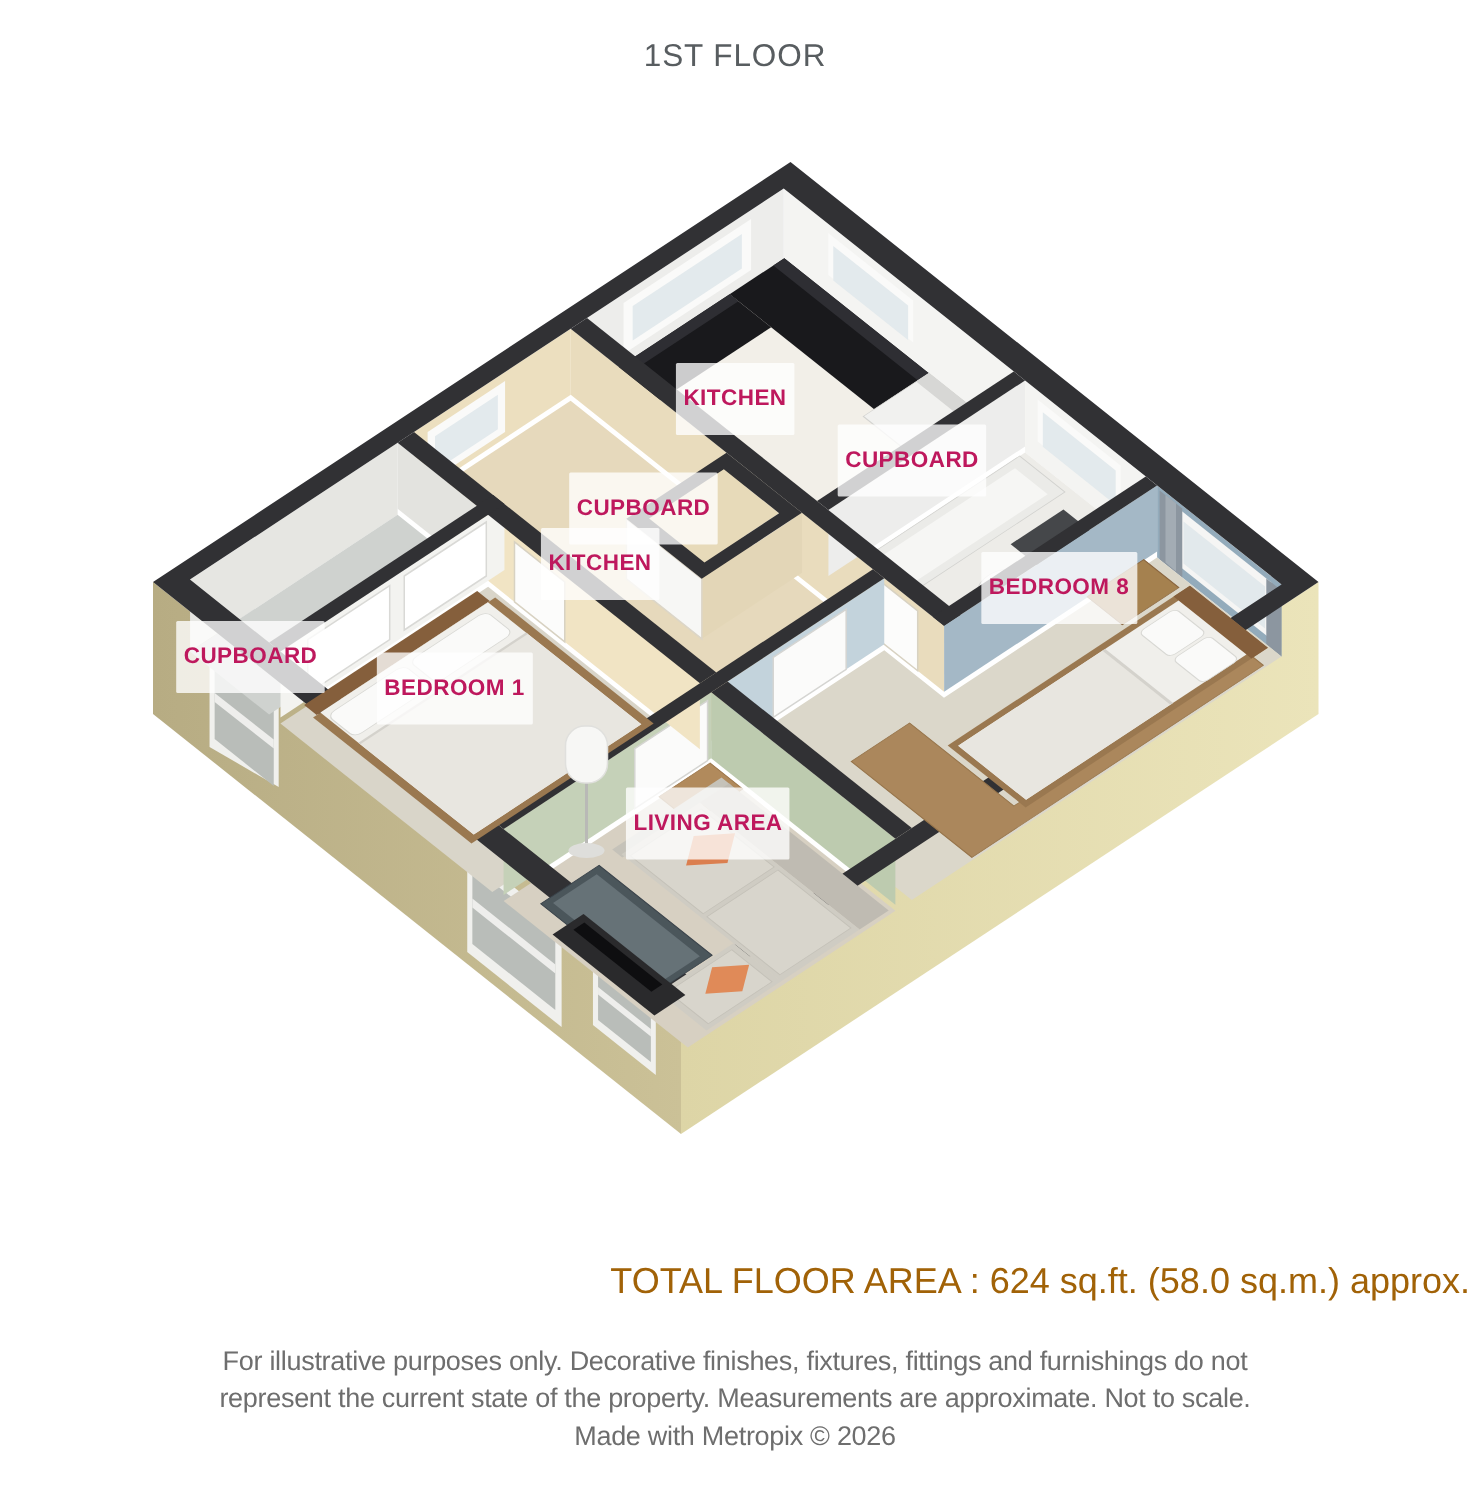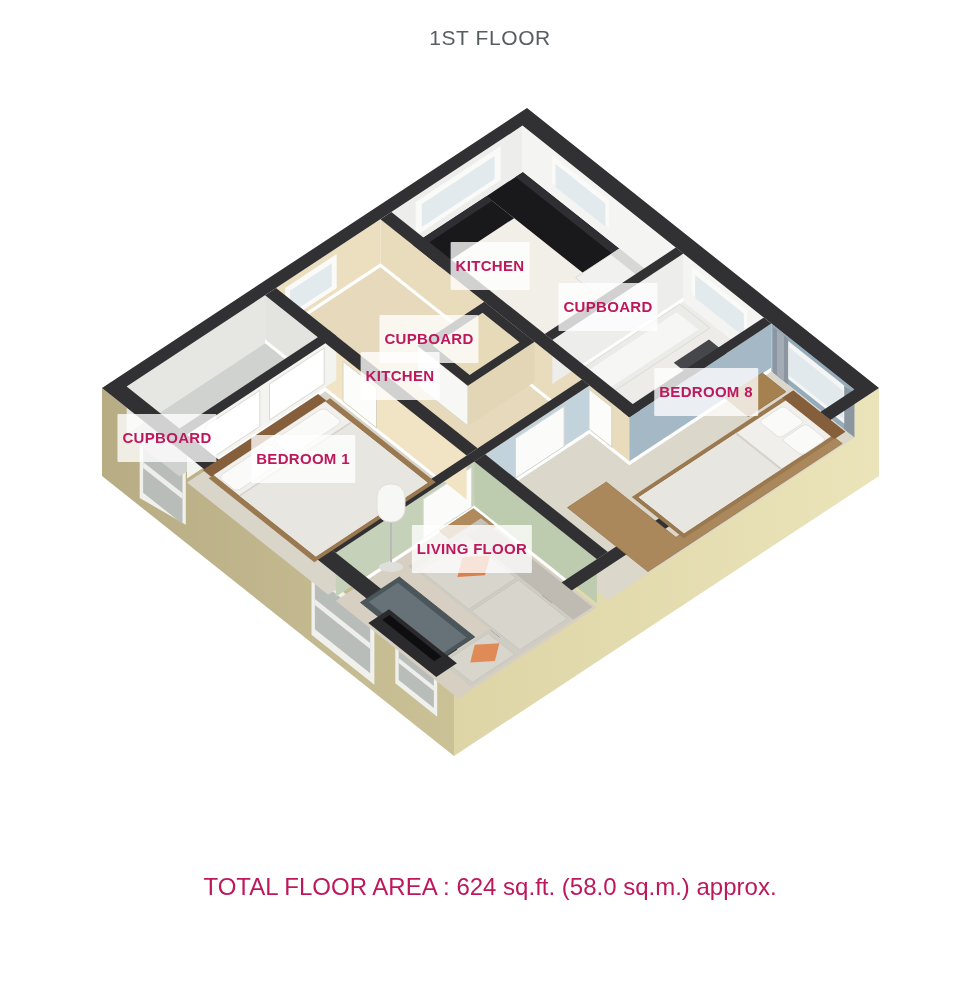--- a/index.html
+++ b/index.html
@@ -4,22 +4,22 @@
 <style>
   html,body{margin:0;padding:0;background:#ffffff;}
   #page{position:relative;width:980px;height:991px;background:#fff;overflow:hidden;
         font-family:Liberation Sans, sans-serif;}
   #plan-svg{position:absolute;left:0;top:0;}
   .lbl{position:absolute;transform:translate(-50%,-50%);background:rgba(255,255,255,0.78);
        padding:15px 5px;font-weight:bold;font-size:15px;line-height:1.2;color:#be185d;
        letter-spacing:.3px;white-space:nowrap;border-radius:1px;}
   #title{position:absolute;left:0;top:26px;width:100%;text-align:center;
          font-size:21px;color:#585d60;letter-spacing:.6px;}
-  #area-line{position:absolute;left:0;top:873px;width:100%;text-align:center;
-         font-size:24px;color:#be185d;}
+  #area-line{position:absolute;left:0;top:841px;width:100%;text-align:right;
+         font-size:24px;color:#a16207;}
   #disclaimer{position:absolute;left:0;top:895px;width:100%;text-align:center;
          font-size:18px;line-height:25px;color:#6e6e6e;letter-spacing:-0.2px;}
   #disclaimer div{white-space:nowrap;}
 </style>
 </head>
 <body>
 
 <div id="page">
 
   <div id="title">1ST FLOOR</div>
@@ -210,17 +210,22 @@
     </g>
   </svg>
 
   <div class="lbl" style="left:490px;top:266px">KITCHEN</div>
   <div class="lbl" style="left:608px;top:307px">CUPBOARD</div>
   <div class="lbl" style="left:429px;top:339px">CUPBOARD</div>
   <div class="lbl" style="left:400px;top:376px">KITCHEN</div>
   <div class="lbl" style="left:706px;top:392px">BEDROOM 8</div>
   <div class="lbl" style="left:167px;top:438px">CUPBOARD</div>
   <div class="lbl" style="left:303px;top:459px">BEDROOM 1</div>
-  <div class="lbl" style="left:472px;top:549px">LIVING FLOOR</div>
+  <div class="lbl" style="left:472px;top:549px">LIVING AREA</div>
 
   <div id="area-line">TOTAL FLOOR AREA : 624 sq.ft. (58.0 sq.m.) approx.</div>
+  <div id="disclaimer">
+    <div>For illustrative purposes only. Decorative finishes, fixtures, fittings and furnishings do not</div>
+    <div>represent the current state of the property. Measurements are approximate. Not to scale.</div>
+    <div>Made with Metropix © 2026</div>
+  </div>
 
 </div>
 
 </body></html>

